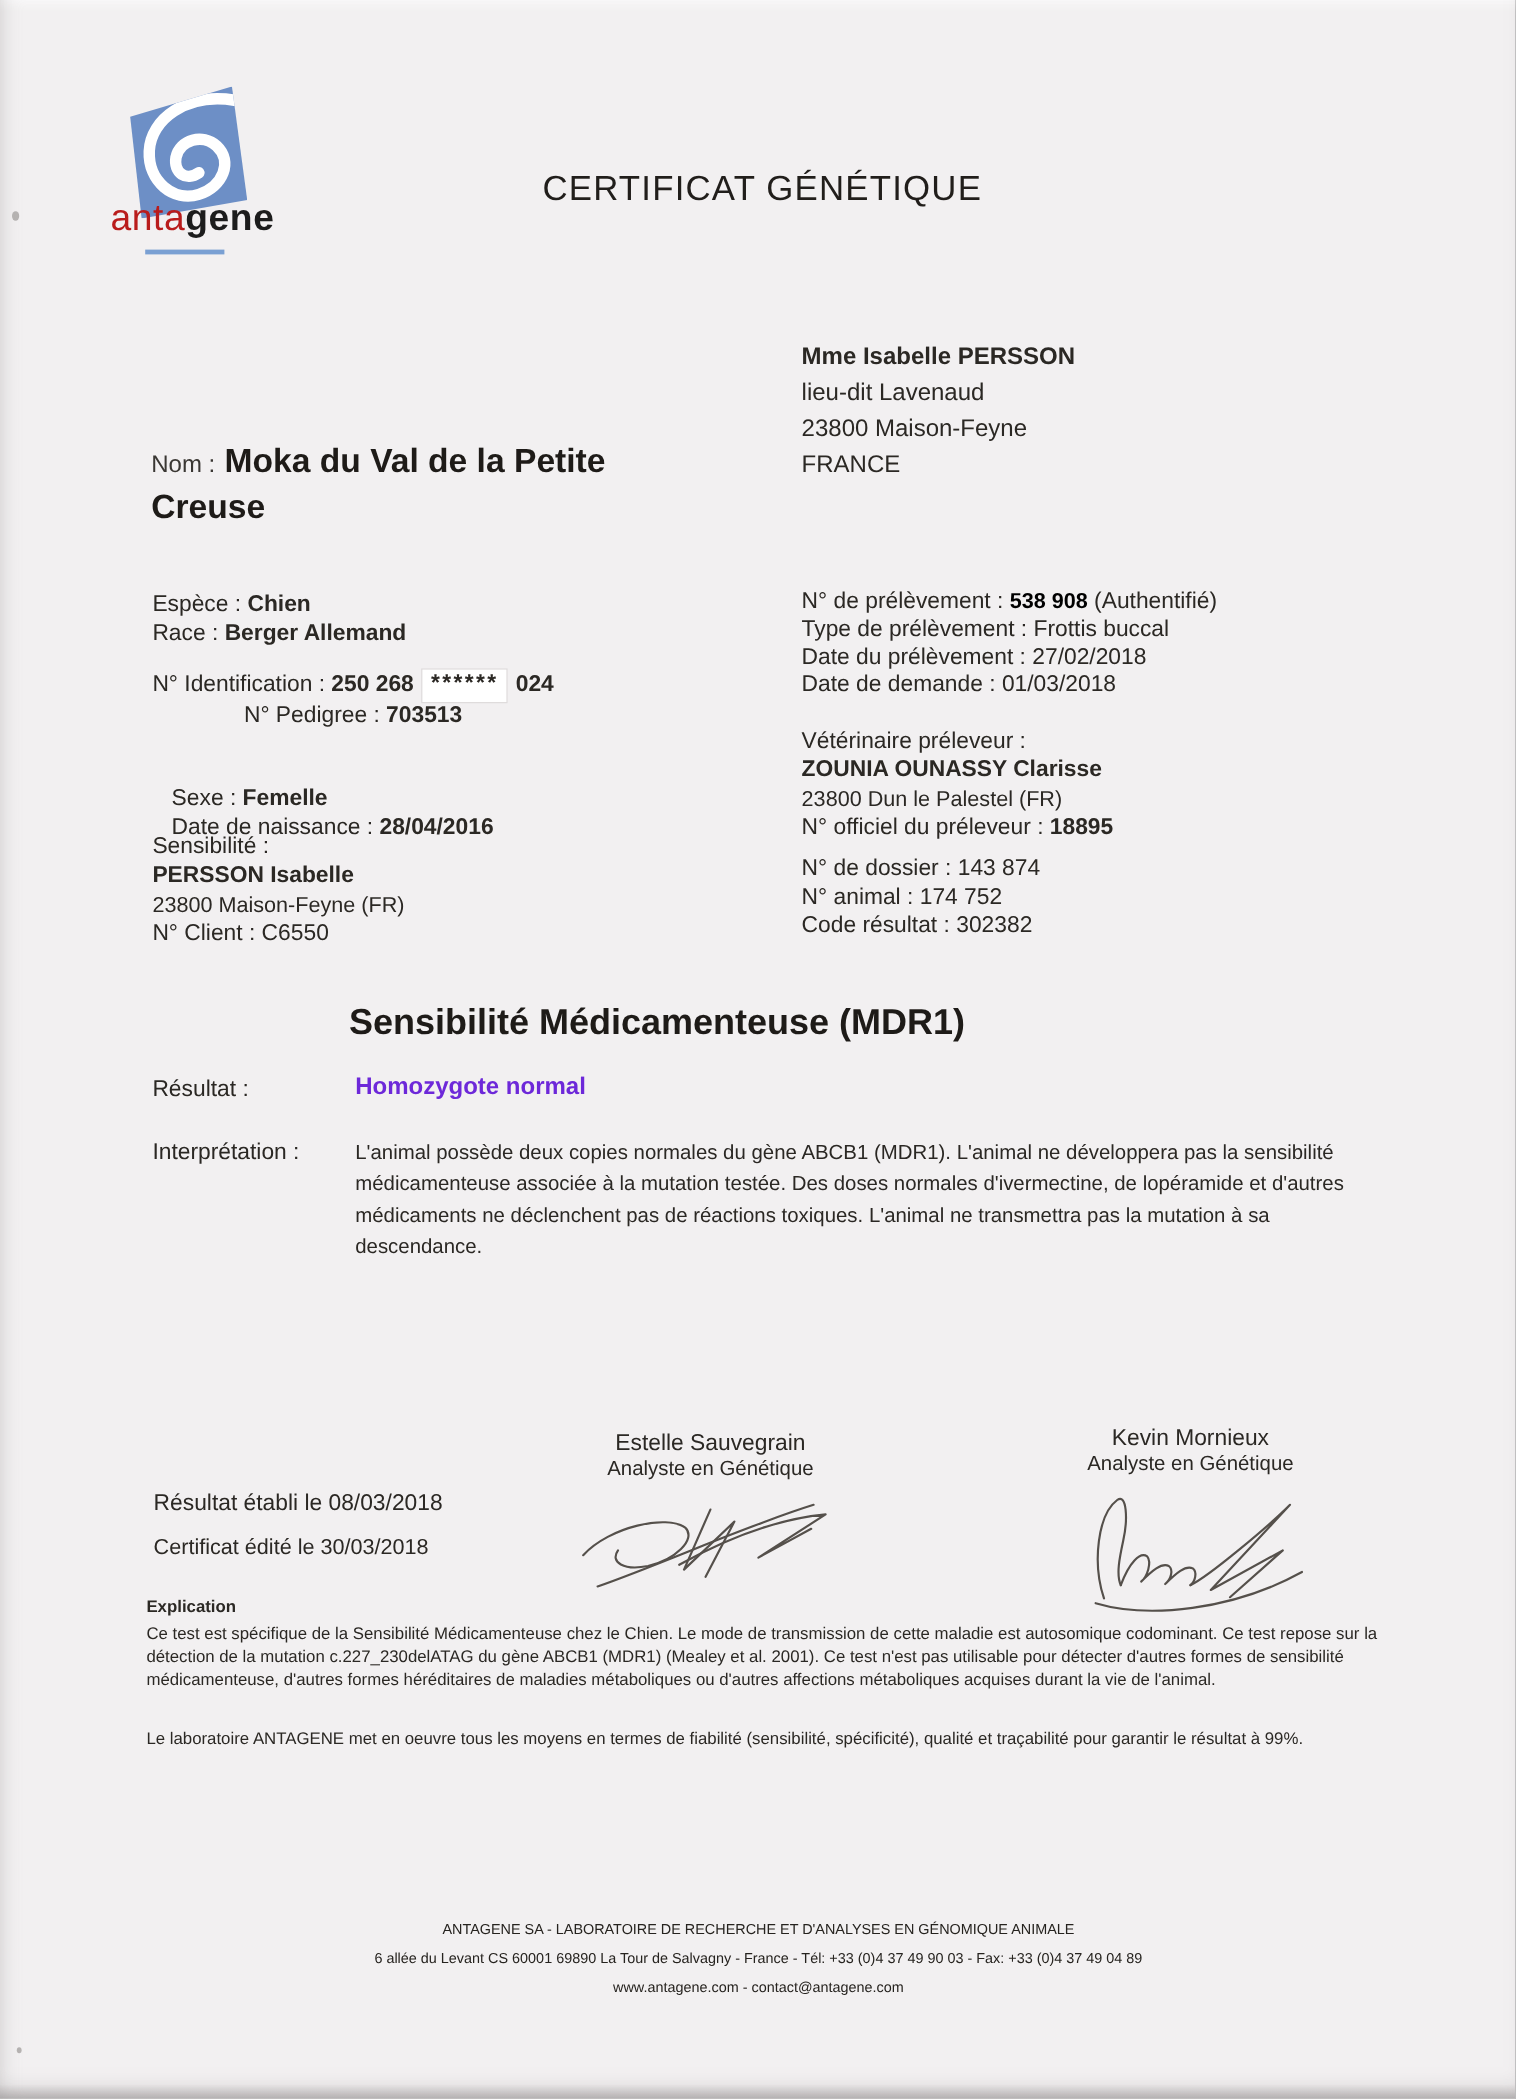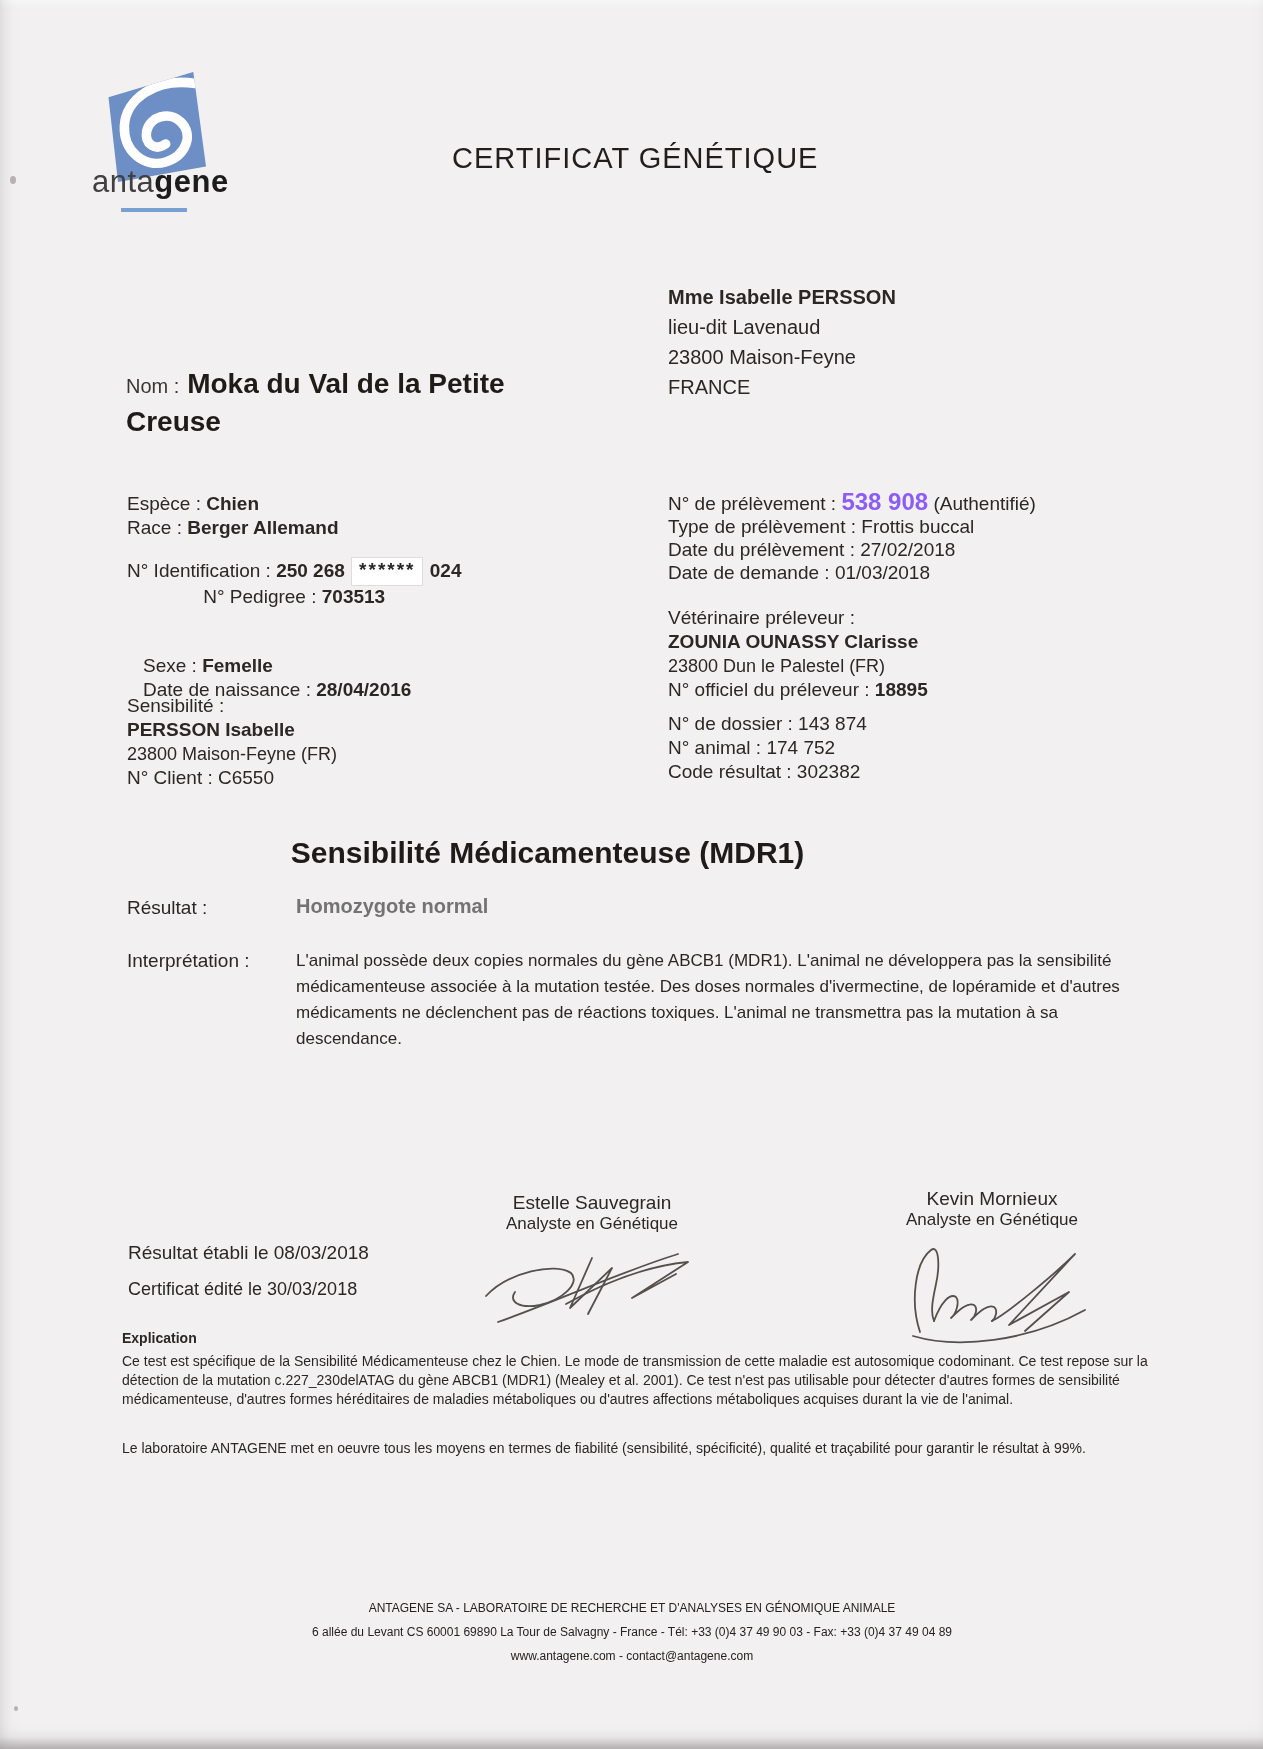--- a/index.html
+++ b/index.html
@@ -24,21 +24,21 @@
   .b{font-weight:bold;}
 
   
   .logo-shape{
     left:100px;top:72px;width:106px;height:110px;
     background:#6d8fc6;
     clip-path:polygon(8% 23%,88% 0%,100% 86%,17% 100%);
   }
   .logo-shape svg{width:100%;height:100%;}
   .brand{left:92px;top:164px;font-size:31px;letter-spacing:.5px;}
-  .brand .thin{color:#404040;font-weight:normal;}
+  .brand .thin{color:#b91c1c;font-weight:normal;}
   .brand .bold{color:#1c1c1c;font-weight:bold;}
   .brand-underline{left:121px;top:208px;width:66px;height:4px;background:#7aa0d3;}
 
   
   .cert-title{left:452px;top:142px;font-size:29px;letter-spacing:1px;color:#211e1b;}
 
   
   .recipient{left:668px;top:282px;font-size:20px;line-height:30px;}
 
   
@@ -51,28 +51,28 @@
   .proprietaire{left:127px;top:694px;}
   .small-line{font-size:18px;}
   .mask-box{
     display:inline-block;background:#ffffff;padding:0 7px 3px 7px;margin:0 2px;
     font-weight:bold;letter-spacing:2px;vertical-align:1px;
     box-shadow:0 0 0 1px rgba(210,206,206,.6);
   }
 
   
   .prelevement{left:668px;top:490px;font-size:19px;line-height:23px;}
-  .big-num{font-size:24px;font-weight:bold;color:#8b5cf6;}
+  .big-num{font-size:18px;font-weight:bold;color:#000000;}
   .veterinaire{left:668px;top:606px;font-size:19px;line-height:24px;}
   .dossier{left:668px;top:712px;font-size:19px;line-height:24px;}
 
   
   .test-title{left:0;top:836px;width:1095px;text-align:center;font-size:30px;font-weight:bold;color:#1e1b18;}
   .res-label{left:127px;top:897px;font-size:19px;}
-  .res-value{left:296px;top:895px;font-size:20px;font-weight:bold;color:#737373;}
+  .res-value{left:296px;top:895px;font-size:20px;font-weight:bold;color:#6d28d9;}
   .int-label{left:127px;top:950px;font-size:19px;}
   .int-text{left:296px;top:948px;width:832px;font-size:17px;line-height:26px;}
 
   
   .sig-block{width:280px;text-align:center;}
   .sig-estelle{left:452px;top:1192px;}
   .sig-kevin{left:852px;top:1188px;}
   .sig-name{font-size:19px;}
   .sig-role{font-size:17px;}
   .sig-svg-1{left:470px;top:1242px;}

